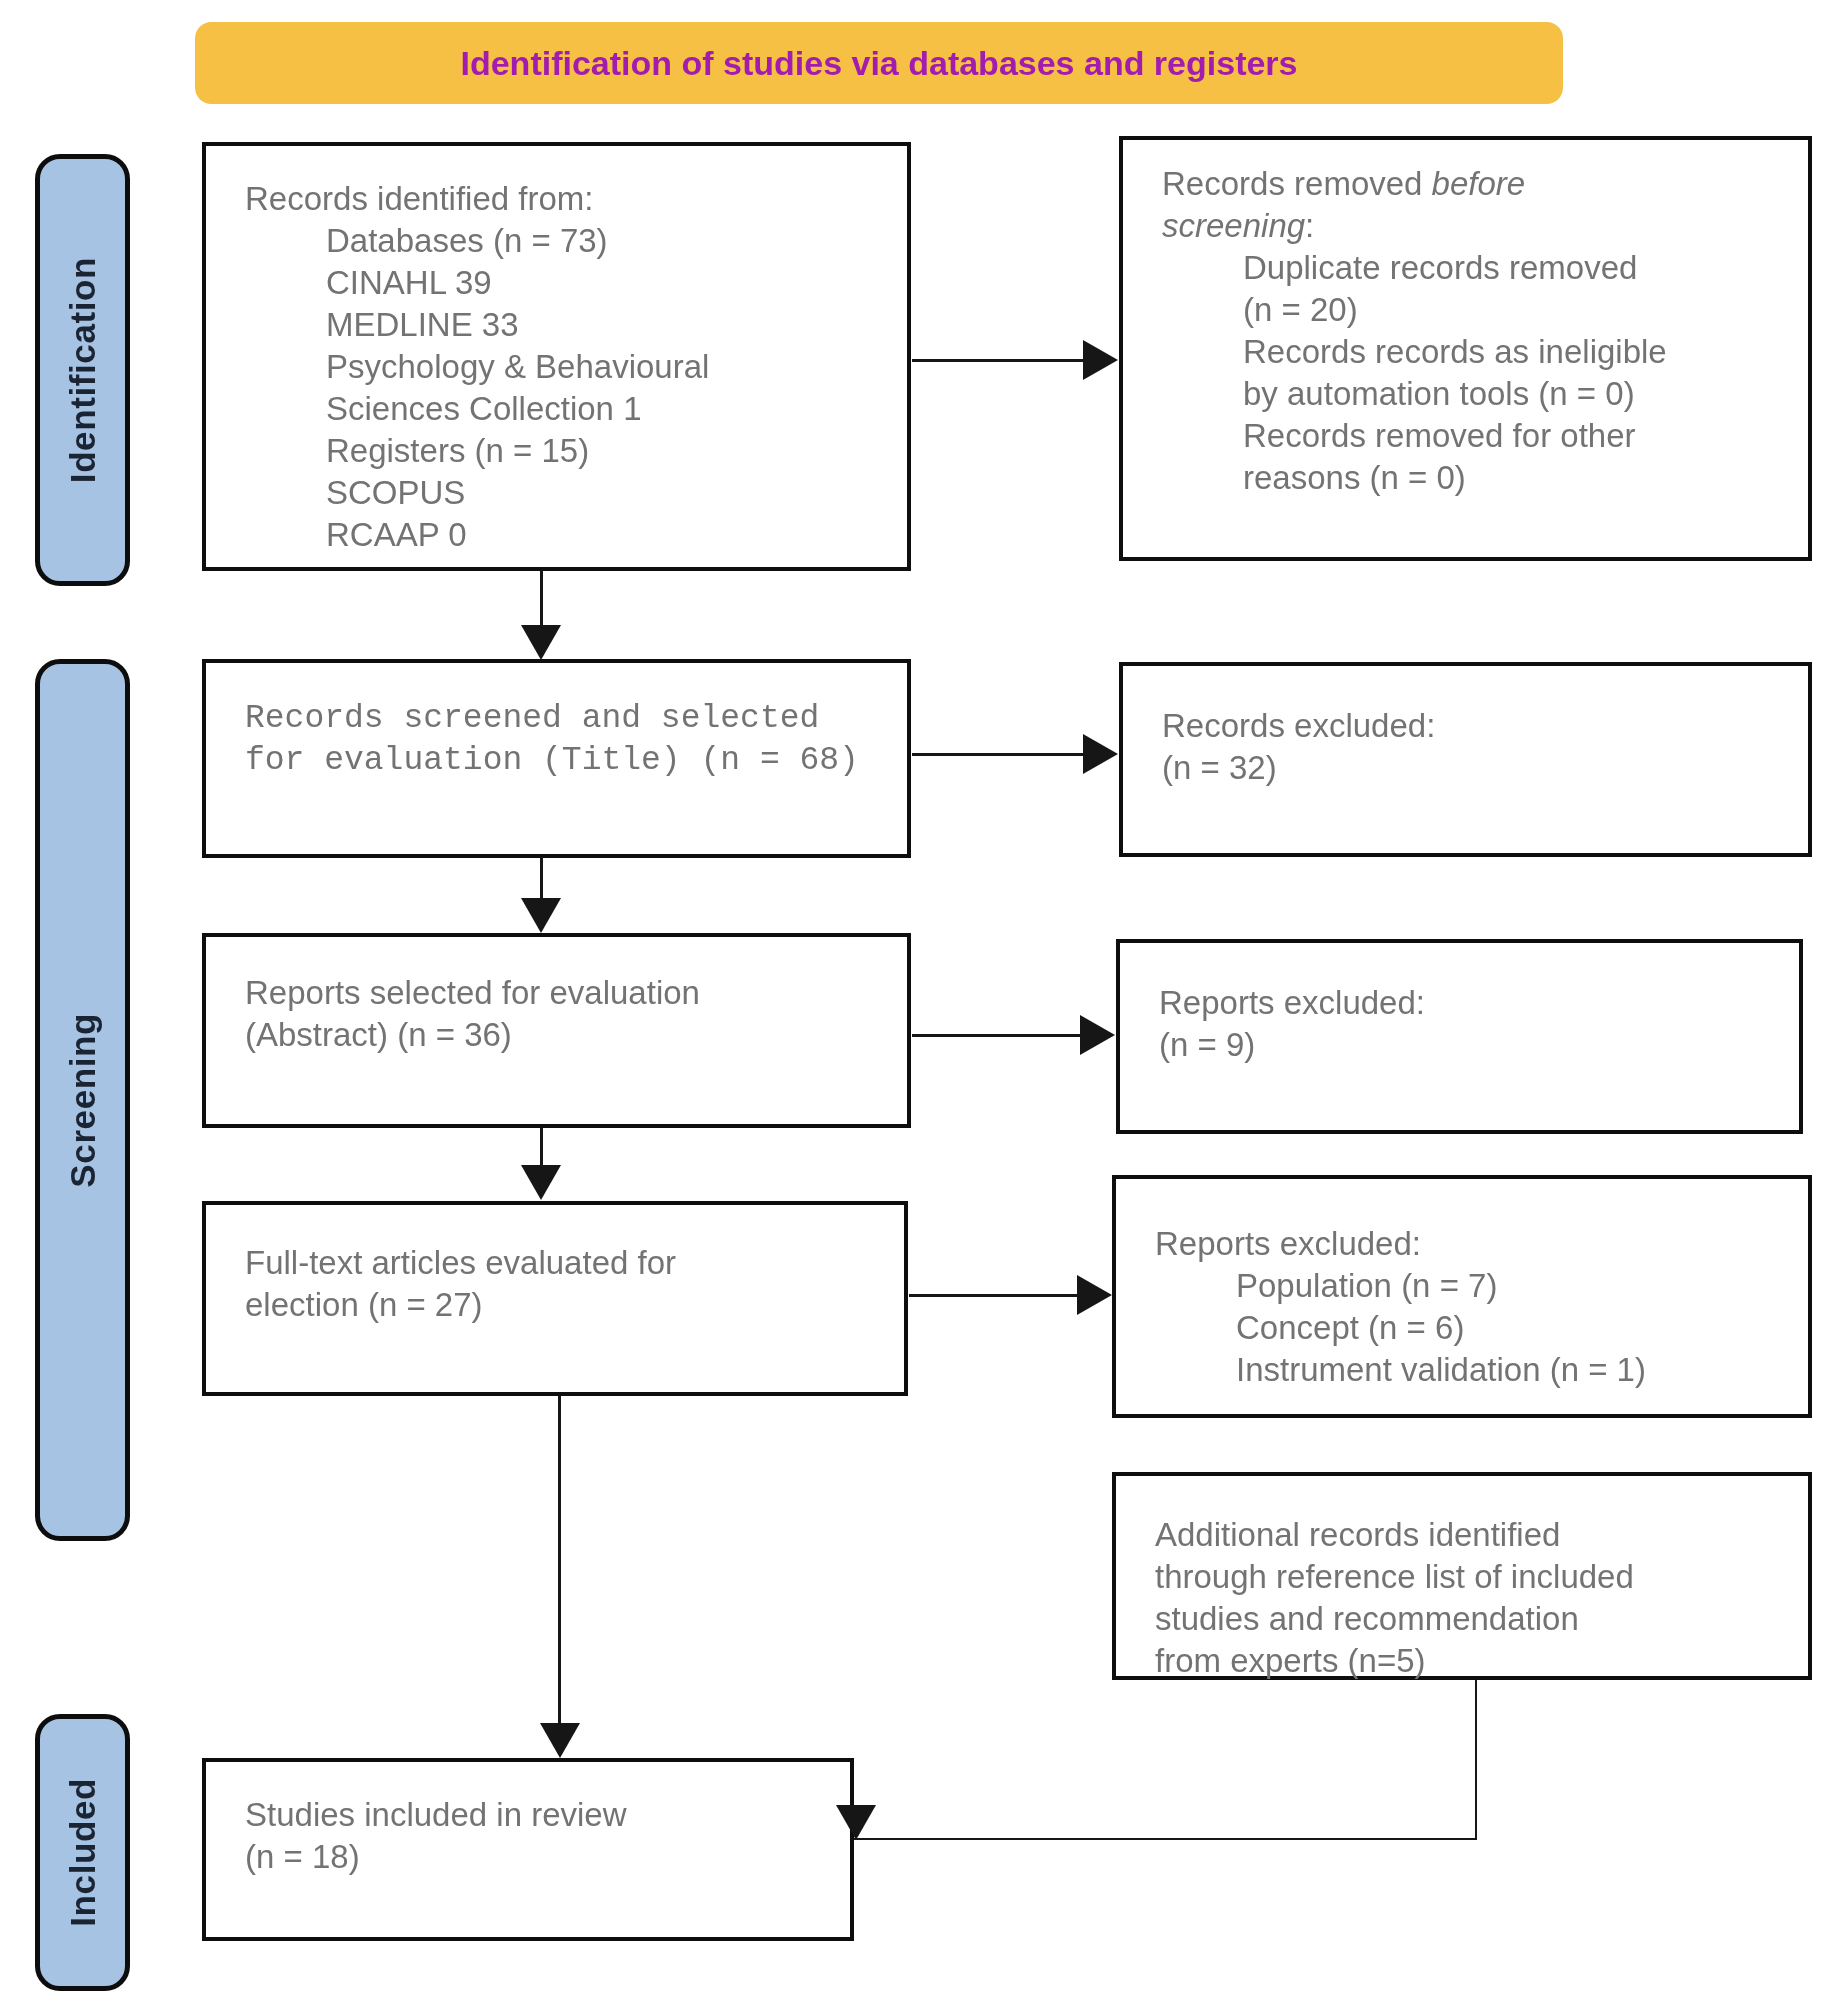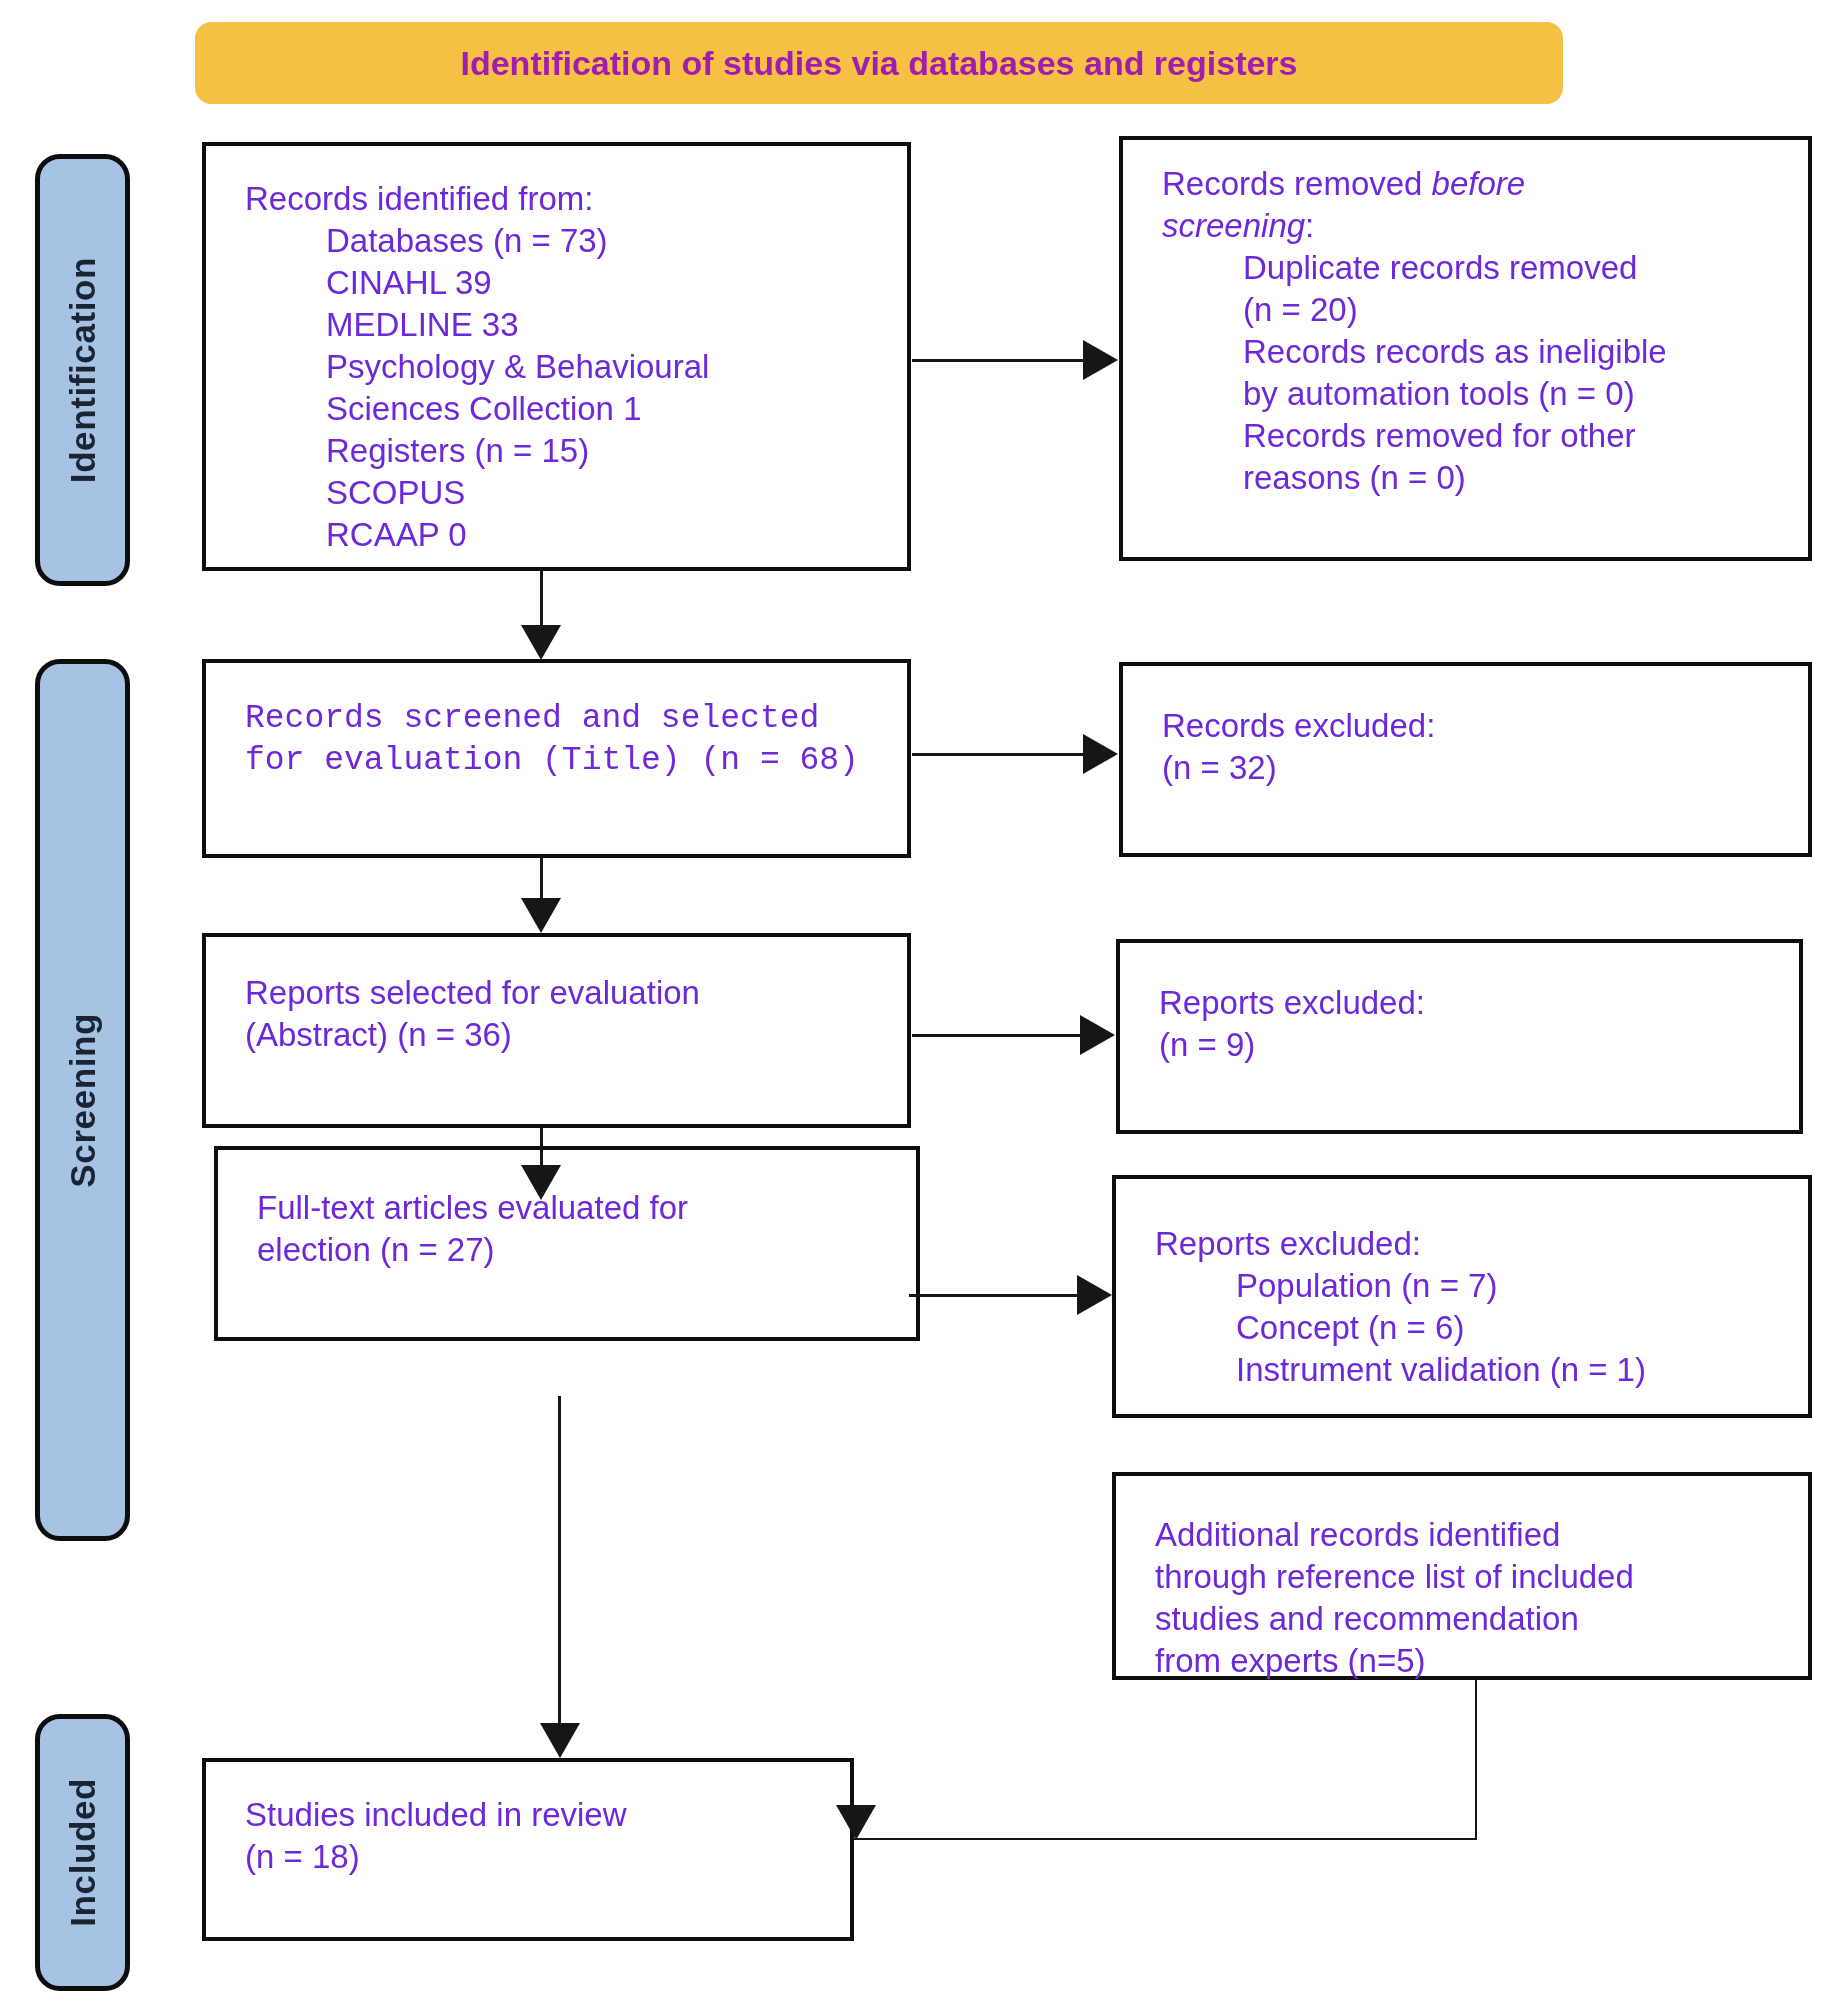--- a/index.html
+++ b/index.html
@@ -32,33 +32,33 @@
   }
   .stage-ident { top:154px; height:432px; }
   .stage-screen { top:659px; height:882px; }
   .stage-incl { top:1714px; height:277px; }
 
   .box {
     position:absolute;
     background:#ffffff;
     border:4.4px solid var(--box-border,#0e0e0e);
     box-sizing:border-box;
-    font-size:33px; line-height:42px; color:#6d28d9;
+    font-size:33px; line-height:42px; color:#737373;
   }
   .line { white-space:nowrap; }
   .indent { padding-left:81px; }
   .title-wrap { max-width:454px; }
 
   .box-1 { left:202px; top:142px;  width:709px; height:429px; padding:31.5px 19px 0 39px; }
   .box-2 { left:1119px; top:136px; width:693px; height:425px; padding:23px 19px 0 39px; }
   .box-3 { left:202px; top:659px; width:709px; height:199px; padding:35px 19px 0 39px;font-family:Liberation Mono, monospace; }
   .box-4 { left:1119px; top:662px; width:693px; height:195px; padding:39px 19px 0 39px; }
   .box-5 { left:202px; top:933px; width:709px; height:195px; padding:35px 19px 0 39px; }
   .box-6 { left:1116px; top:939px; width:687px; height:195px; padding:39px 19px 0 39px; }
-  .box-7 { left:202px; top:1146px; width:706px; height:195px; padding:37px 19px 0 39px;margin-left:12px; }
+  .box-7 { left:202px; top:1201px; width:706px; height:195px; padding:37px 19px 0 39px; }
   .box-8 { left:1112px; top:1175px; width:700px; height:243px; padding:44px 19px 0 39px; }
   .box-9 { left:1112px; top:1472px; width:700px; height:208px; padding:38px 19px 0 39px; }
   .box-10 { left:202px; top:1758px; width:652px; height:183px; padding:31.5px 19px 0 39px; }
 
   .hline, .vline { position:absolute; background:var(--arrow,#161616); }
   .head-right {
     position:absolute; width:0; height:0;
     border-top:20px solid transparent; border-bottom:20px solid transparent;
     border-left:35px solid var(--arrow,#161616);
   }

